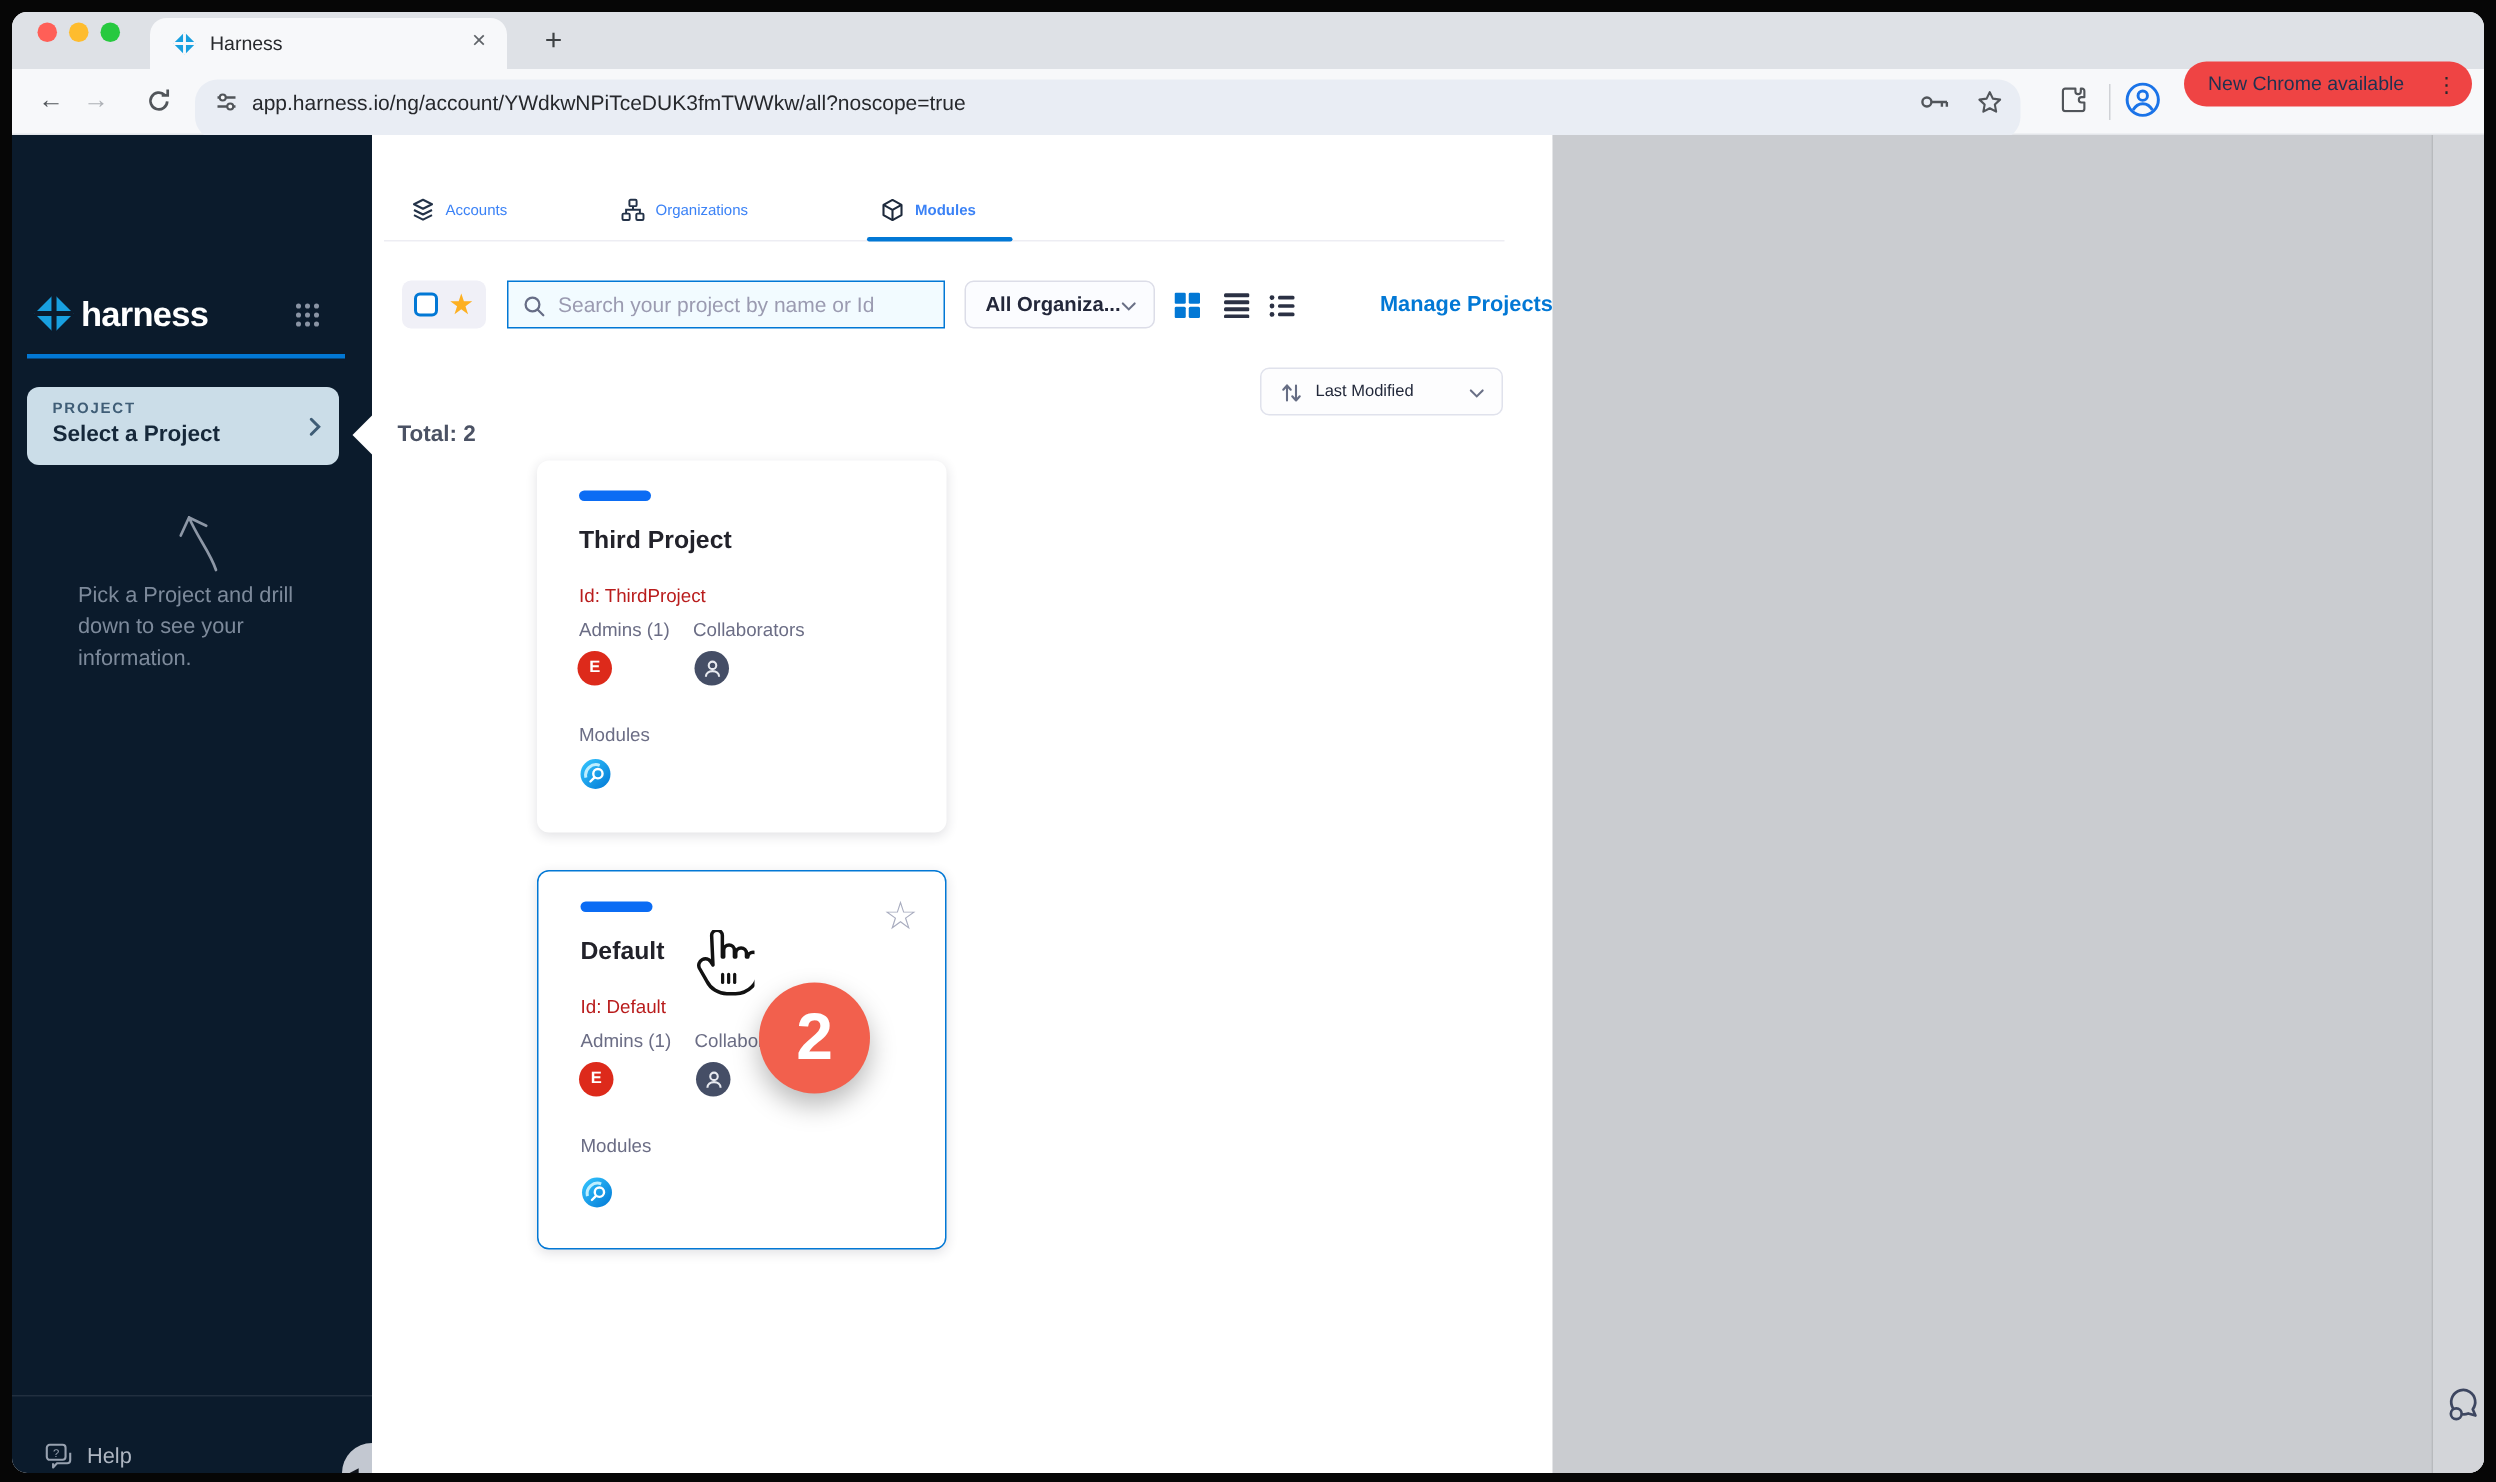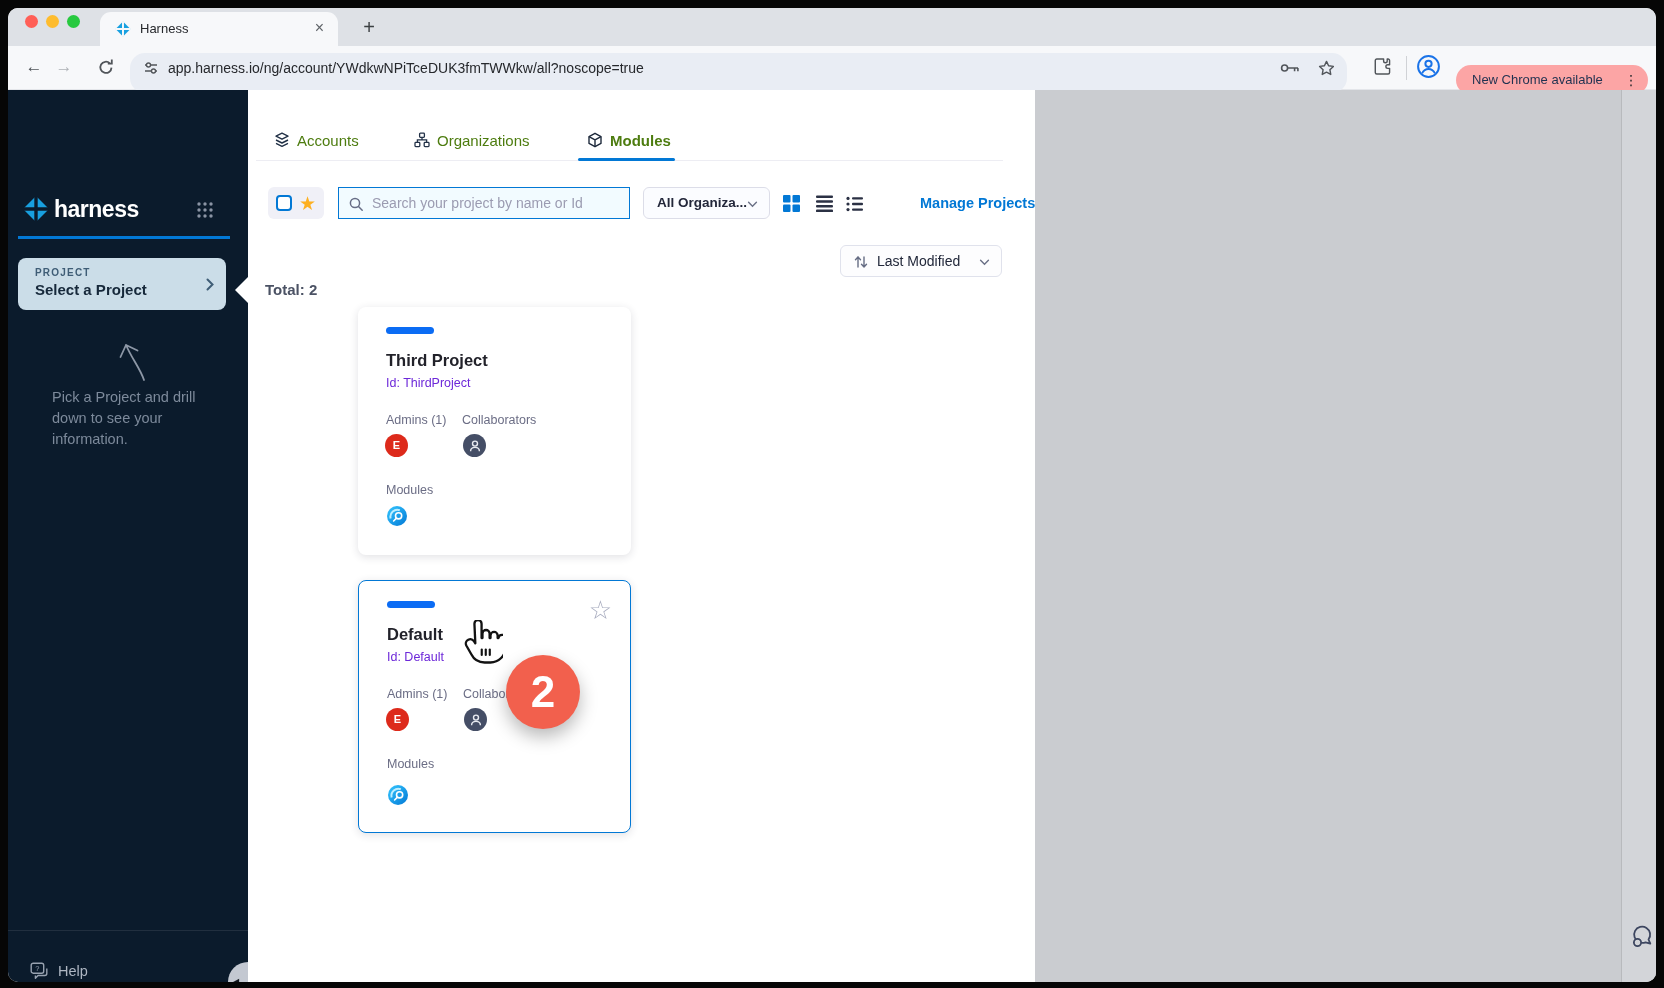--- a/index.html
+++ b/index.html
@@ -11,60 +11,60 @@
   .tabstrip{left:0;top:0;width:1648px;height:38px;background:#dee1e6;}
   .dot{width:13px;height:13px;border-radius:50%;top:7px;}
   .tab-active{left:92px;top:4px;width:238px;height:34px;background:#f7f8fa;border-radius:11px 11px 0 0;}
   .tab-title{left:40px;top:0;height:34px;line-height:34px;font-size:13px;color:#27292d;}
   .tab-close{right:10px;top:0;height:34px;line-height:32px;font-size:16px;color:#5f6368;padding:0 4px;cursor:default;}
   .newtab{left:346px;top:5px;width:30px;height:30px;line-height:28px;text-align:center;font-size:20px;color:#3c4043;border-radius:50%;}
   .toolbar{left:0;top:38px;width:1648px;height:44px;background:#f7f8fa;border-bottom:1px solid #e4e6ea;}
   .navbtn{width:28px;height:28px;top:8px;text-align:center;line-height:26px;font-size:17px;}
   .urlbar{left:122px;top:45px;width:1217px;height:40px;background:#e9edf4;border-radius:15px;}
   .urltext{left:38px;top:0;height:30px;line-height:30px;font-size:14px;color:#26282c;white-space:nowrap;}
-  .chromepill{left:1448px;top:57px;width:192px;height:30px;background:#fca5a5;border-radius:15px;}
+  .chromepill{left:1448px;top:33px;width:192px;height:30px;background:#ef4444;border-radius:15px;}
   .chromepill span.lbl{left:16px;top:0;height:30px;line-height:30px;font-size:13px;color:#1f3150;font-weight:500;}
   .dots{right:10px;top:0;height:30px;line-height:30px;font-size:14px;color:#26282c;}
   
   .sidebar{left:0;top:82px;width:240px;height:892px;background:#0b1b2c;}
   .mainwhite{left:240px;top:82px;width:787px;height:892px;background:#ffffff;}
   .grayzone{left:1027px;top:82px;width:621px;height:892px;background:#caccd0;}
   .graystrip{left:1613px;top:82px;width:35px;height:892px;background:#d3d5d9;border-left:1px solid #b8babd;}
   .brand{left:46px;top:106px;font-size:23px;font-weight:700;color:#fff;letter-spacing:-0.5px;}
   .blueline{left:10px;top:146px;width:212px;height:3px;background:#0278d5;}
   .projsel{left:10px;top:168px;width:208px;height:52px;background:#cbdde8;border-radius:8px;}
   .projlabel{left:17px;top:9px;font-size:10px;font-weight:700;letter-spacing:1.2px;color:#3f5d76;}
   .projvalue{left:17px;top:23px;font-size:15px;font-weight:600;color:#16283a;}
   .notch{left:227px;top:187px;width:0;height:0;border-top:13px solid transparent;border-bottom:13px solid transparent;border-right:13px solid #ffffff;}
   .hint{left:44px;top:297px;width:156px;font-size:14.5px;line-height:21px;color:#7d8a9b;}
   .sidediv{left:0;top:840px;width:240px;height:1px;background:rgba(255,255,255,0.09);}
   .helplbl{left:50px;top:873px;font-size:14.5px;color:#aeb6c2;}
   .handle{left:220px;top:872px;width:20px;height:40px;border-radius:20px 0 0 20px;background:#c3c8d1;color:#10141c;font-size:8px;line-height:40px;padding-left:5px;}
   
-  .htab{top:119px;height:26px;display:flex;align-items:center;gap:7px;font-size:15px;color:#4d7c0f;}
+  .htab{top:119px;height:26px;display:flex;align-items:center;gap:7px;font-size:10px;color:#3b82f6;}
   .headerline{left:248px;top:152px;width:747px;height:1px;background:#ededf3;}
   .tabunderline{left:570px;top:150px;width:97px;height:3px;background:#0278d5;border-radius:2px;}
   
   .favgroup{left:260px;top:179px;width:56px;height:32px;background:#f0f0f7;border-radius:6px;display:flex;align-items:center;justify-content:center;gap:7px;}
   .cbox{width:16px;height:16px;border:2px solid #0278d5;border-radius:4px;background:#fff;}
   .star{color:#fdb021;font-size:19px;line-height:19px;}
   .searchwrap{left:330px;top:179px;width:292px;height:32px;border:1px solid #0278d5;background:#f2fbff;border-radius:0;}
   .searchwrap input{position:absolute;left:0;top:0;width:100%;height:100%;border:none;background:transparent;outline:none;padding:0 8px 0 33px;font-size:14px;color:#22262f;}
   .searchwrap input::placeholder{color:#9b9bb1;}
   .orgdd{left:635px;top:179px;width:127px;height:32px;background:#fbfcff;border:1px solid #dcdde8;border-radius:6px;}
   .orgdd .lbl{left:13px;top:0;height:30px;line-height:30px;font-size:13.5px;font-weight:700;color:#23273a;}
   .manage{left:869px;top:179px;height:32px;line-height:32px;font-size:14.5px;font-weight:700;color:#0278d5;margin-left:43px;}
   .total{left:257px;top:245px;font-size:15px;font-weight:600;color:#4b5264;margin-top:28px;}
   .sortbox{left:832px;top:237px;width:162px;height:32px;background:#fdfdfe;border:1px solid #e0e2ec;border-radius:6px;}
-  .sortbox .lbl{left:36px;top:0;height:30px;line-height:30px;font-size:14px;color:#22283a;}
+  .sortbox .lbl{left:36px;top:0;height:30px;line-height:30px;font-size:11px;color:#22283a;}
   
   .card{left:350px;width:273px;background:#fff;border-radius:8px;box-shadow:0 2px 8px rgba(40,41,61,0.14);}
   .cardbar{left:28px;top:20px;width:48px;height:7px;border-radius:4px;background:#0b6cf4;}
   .cardtitle{left:28px;top:44px;font-size:16.5px;font-weight:700;color:#22222a;}
-  .cardid{left:28px;top:69px;font-size:12.5px;color:#6d28d9;}
+  .cardid{left:28px;top:83px;font-size:12.5px;color:#b91c1c;}
   .cardlbl{font-size:12.5px;color:#6b6d85;}
   .avatarE{left:27px;top:127px;width:23px;height:23px;border-radius:50%;background:#dd2a1b;color:#fff;font-size:11px;font-weight:700;text-align:center;line-height:23px;}
   .avatarC{left:105px;top:127px;width:23px;height:23px;border-radius:50%;background:#454e66;}
   .cardstar{right:18px;top:14px;font-size:26px;color:#a8acbf;}
   .redcircle{left:498px;top:647px;width:74px;height:74px;border-radius:50%;background:#f2604d;box-shadow:0 8px 18px rgba(0,0,0,0.28);color:#fff;font-size:44px;font-weight:600;display:flex;align-items:center;justify-content:center;z-index:40;}
   .cursorwrap{left:455px;top:612px;z-index:50;}
 </style>
 </head>
 <body>
 

